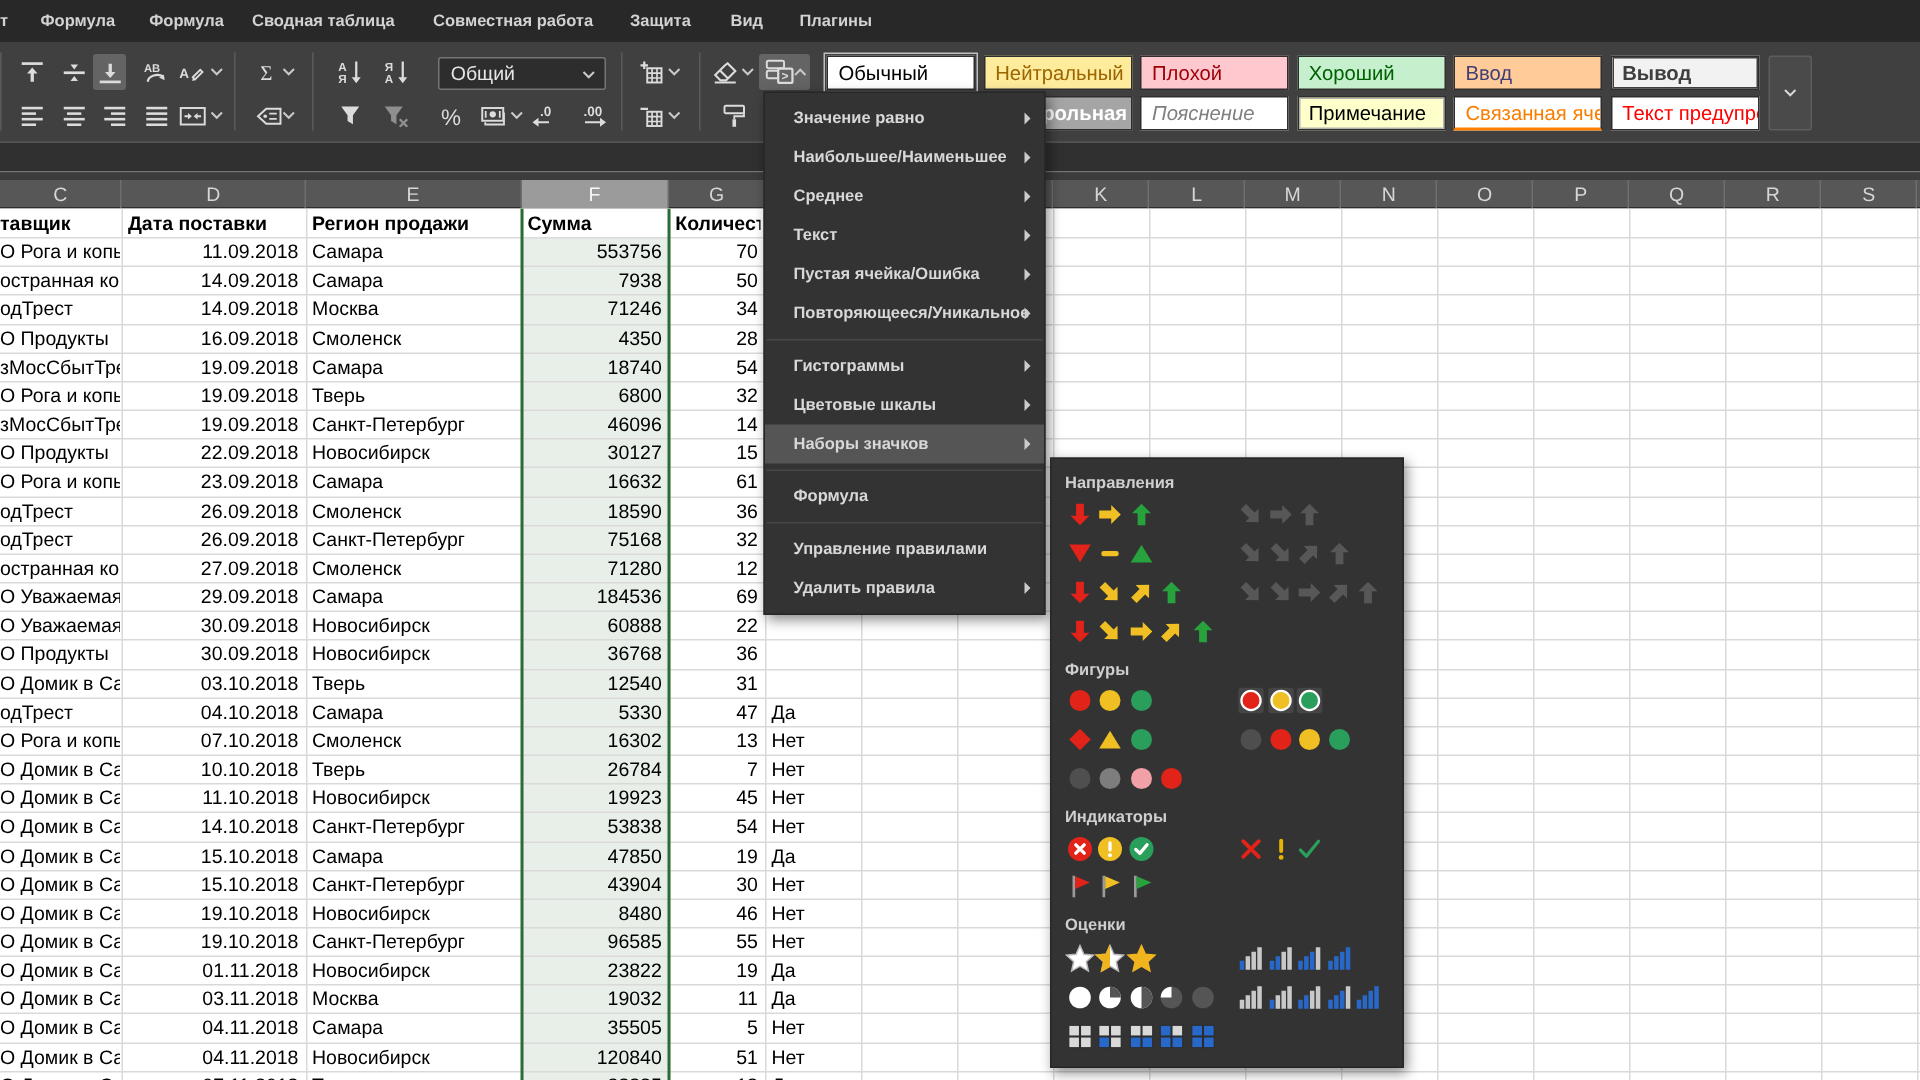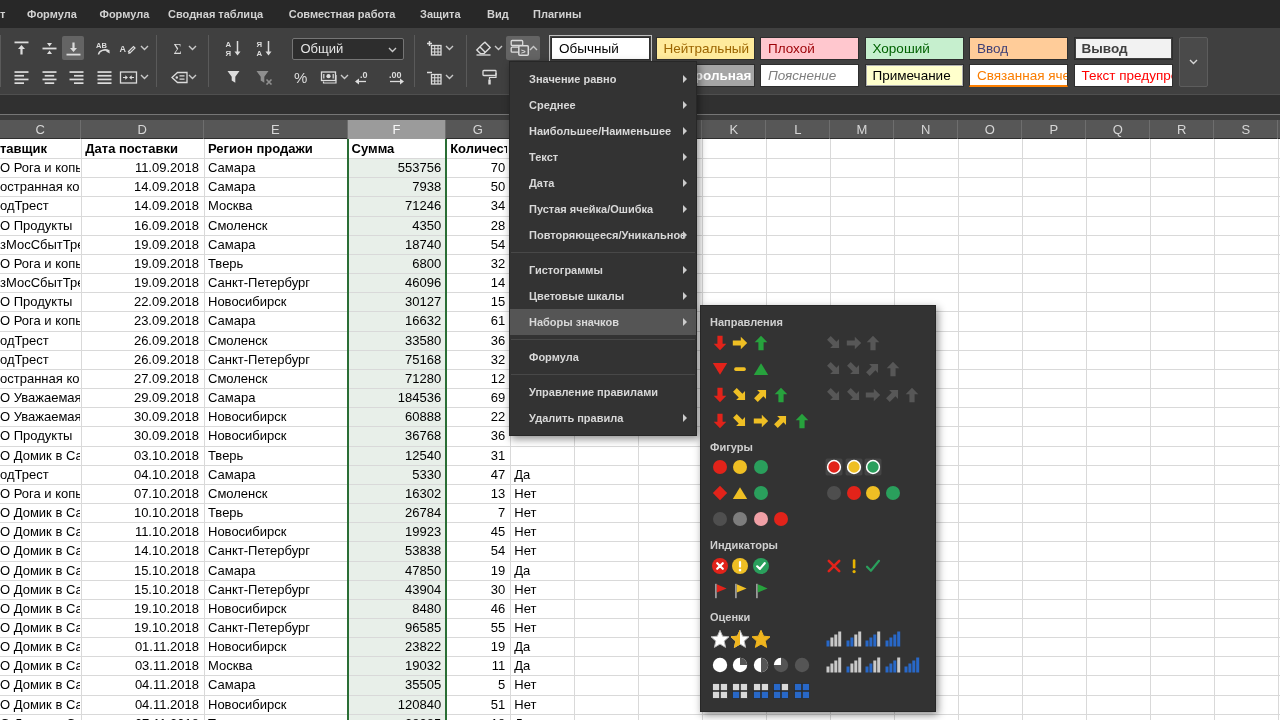--- a/index.html
+++ b/index.html
@@ -454,21 +454,21 @@
       <div class="cell r" style="top:153.28px;height:19.16px;line-height:19.16px;left:351.6px;width:89.59999999999997px">30127</div>
       <div class="cell r" style="top:153.28px;height:19.16px;line-height:19.16px;left:450.2px;width:55.10000000000002px">15</div>
       <div class="cell" style="top:172.44px;height:19.16px;line-height:19.16px;left:0px;width:80.3px">О Рога и копы</div>
       <div class="cell r" style="top:172.44px;height:19.16px;line-height:19.16px;left:85.3px;width:113.7px">23.09.2018</div>
       <div class="cell" style="top:172.44px;height:19.16px;line-height:19.16px;left:208px;width:135.60000000000002px">Самара</div>
       <div class="cell r" style="top:172.44px;height:19.16px;line-height:19.16px;left:351.6px;width:89.59999999999997px">16632</div>
       <div class="cell r" style="top:172.44px;height:19.16px;line-height:19.16px;left:450.2px;width:55.10000000000002px">61</div>
       <div class="cell" style="top:191.60px;height:19.16px;line-height:19.16px;left:0px;width:80.3px">одТрест</div>
       <div class="cell r" style="top:191.60px;height:19.16px;line-height:19.16px;left:85.3px;width:113.7px">26.09.2018</div>
       <div class="cell" style="top:191.60px;height:19.16px;line-height:19.16px;left:208px;width:135.60000000000002px">Смоленск</div>
-      <div class="cell r" style="top:191.60px;height:19.16px;line-height:19.16px;left:351.6px;width:89.59999999999997px">33580</div>
+      <div class="cell r" style="top:191.60px;height:19.16px;line-height:19.16px;left:351.6px;width:89.59999999999997px">18590</div>
       <div class="cell r" style="top:191.60px;height:19.16px;line-height:19.16px;left:450.2px;width:55.10000000000002px">36</div>
       <div class="cell" style="top:210.76px;height:19.16px;line-height:19.16px;left:0px;width:80.3px">одТрест</div>
       <div class="cell r" style="top:210.76px;height:19.16px;line-height:19.16px;left:85.3px;width:113.7px">26.09.2018</div>
       <div class="cell" style="top:210.76px;height:19.16px;line-height:19.16px;left:208px;width:135.60000000000002px">Санкт-Петербург</div>
       <div class="cell r" style="top:210.76px;height:19.16px;line-height:19.16px;left:351.6px;width:89.59999999999997px">75168</div>
       <div class="cell r" style="top:210.76px;height:19.16px;line-height:19.16px;left:450.2px;width:55.10000000000002px">32</div>
       <div class="cell" style="top:229.92px;height:19.16px;line-height:19.16px;left:0px;width:80.3px">остранная ком</div>
       <div class="cell r" style="top:229.92px;height:19.16px;line-height:19.16px;left:85.3px;width:113.7px">27.09.2018</div>
       <div class="cell" style="top:229.92px;height:19.16px;line-height:19.16px;left:208px;width:135.60000000000002px">Смоленск</div>
       <div class="cell r" style="top:229.92px;height:19.16px;line-height:19.16px;left:351.6px;width:89.59999999999997px">71280</div>
@@ -573,24 +573,23 @@
       <div class="cell" style="top:555.64px;height:19.16px;line-height:19.16px;left:514.3px;width:55.99999999999994px">Нет</div>
       <div class="cell" style="top:574.80px;height:19.16px;line-height:19.16px;left:0px;width:80.3px">О Домик в Сад</div>
       <div class="cell r" style="top:574.80px;height:19.16px;line-height:19.16px;left:85.3px;width:113.7px">07.11.2018</div>
       <div class="cell" style="top:574.80px;height:19.16px;line-height:19.16px;left:208px;width:135.60000000000002px">Тверь</div>
       <div class="cell r" style="top:574.80px;height:19.16px;line-height:19.16px;left:351.6px;width:89.59999999999997px">28385</div>
       <div class="cell r" style="top:574.80px;height:19.16px;line-height:19.16px;left:450.2px;width:55.10000000000002px">18</div>
       <div class="cell" style="top:574.80px;height:19.16px;line-height:19.16px;left:514.3px;width:55.99999999999994px">Да</div>
     </div>
   <div id="cf-menu" class="popup">
       <div class="cf-item">Значение равно<span class="sub-arrow"></span></div>
+      <div class="cf-item">Наибольшее/Наименьшее<span class="sub-arrow"></span></div>
       <div class="cf-item">Среднее<span class="sub-arrow"></span></div>
-      <div class="cf-item">Наибольшее/Наименьшее<span class="sub-arrow"></span></div>
       <div class="cf-item">Текст<span class="sub-arrow"></span></div>
-      <div class="cf-item">Дата<span class="sub-arrow"></span></div>
       <div class="cf-item">Пустая ячейка/Ошибка<span class="sub-arrow"></span></div>
       <div class="cf-item">Повторяющееся/Уникальное<span class="sub-arrow"></span></div>
       <div class="cf-sep"></div>
       <div class="cf-item">Гистограммы<span class="sub-arrow"></span></div>
       <div class="cf-item">Цветовые шкалы<span class="sub-arrow"></span></div>
       <div class="cf-item hover">Наборы значков<span class="sub-arrow"></span></div>
       <div class="cf-sep"></div>
       <div class="cf-item">Формула</div>
       <div class="cf-sep"></div>
       <div class="cf-item">Управление правилами</div>

